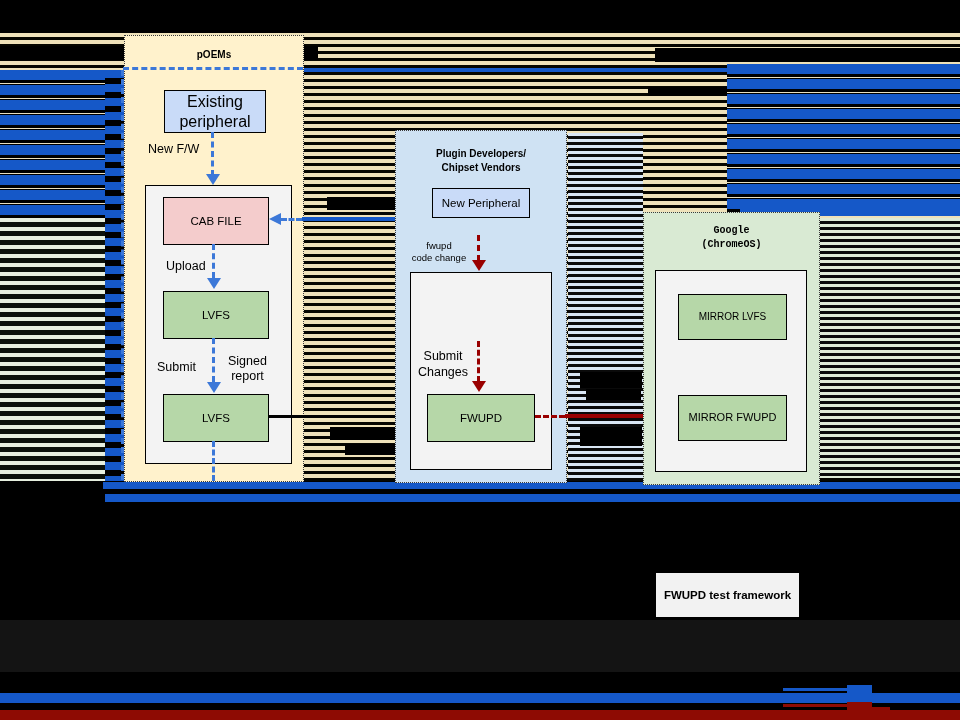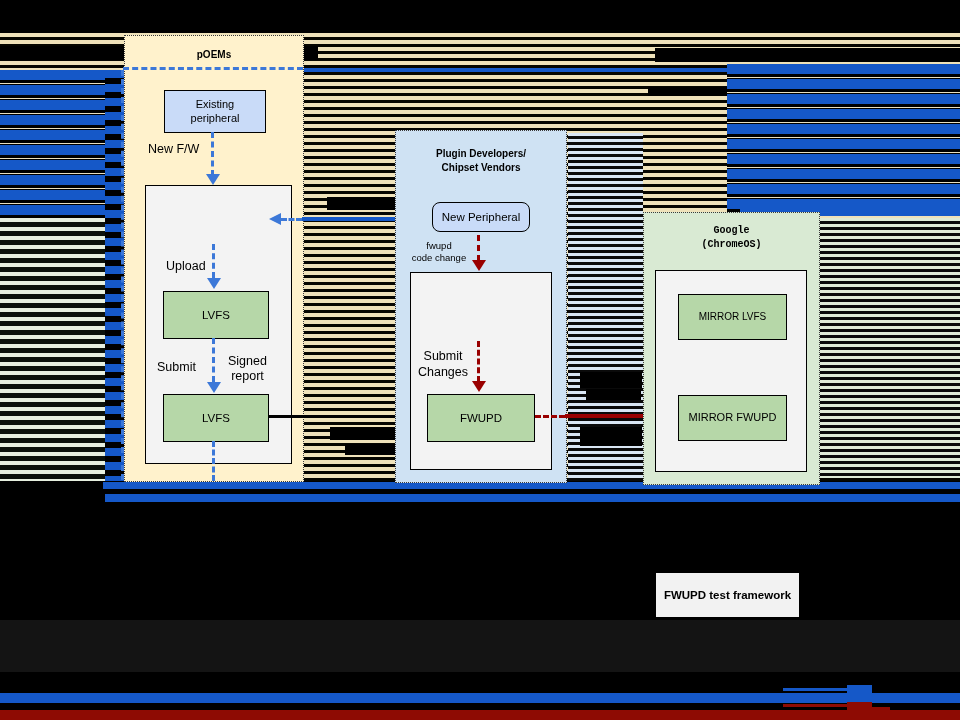--- a/index.html
+++ b/index.html
@@ -65,31 +65,34 @@
   <div class="abs blk" style="left:0;top:481px;width:960px;height:139px;"></div>
   <div class="abs blue" style="left:103px;top:482px;width:857px;height:7px;"></div>
   <div class="abs blue" style="left:105px;top:494px;width:855px;height:8px;"></div>
 
   <div class="abs dotted" style="left:124px;top:35px;width:178px;height:445px;background:#fff2cc;">
     <div class="ctitle" style="margin-top:12px;">pOEMs</div>
     <div class="abs hdash-blue" style="left:-2px;top:31px;width:180px;border-top-width:3px;"></div>
   </div>
   <div class="abs vdash-blue" style="left:121px;top:70px;height:410px;"></div>
 
-  <div class="abs box" style="left:164px;top:90px;width:100px;height:41px;background:#c9dbf8;font-size:11px;">
+  <div class="abs box" style="left:164px;top:90px;width:100px;height:41px;background:#c9dbf8;font-size:16px;">
     <span class="prelines">Existing
 peripheral</span>
   </div>
 
   <div class="abs vdash-blue" style="left:211px;top:132px;height:44px;"></div>
   <div class="abs tri tri-down-blue" style="left:206px;top:174px;"></div>
   <div class="abs lbl" style="left:148px;top:142px;">New F/W</div>
 
   <div class="abs" style="left:145px;top:185px;width:145px;height:277px;background:#f3f3f3;border:1px solid #000;"></div>
 
+  <div class="abs box" style="left:163px;top:197px;width:104px;height:46px;background:#f4cccc;">
+    <span>CAB FILE</span>
+  </div>
 
   <div class="abs tri tri-left-blue" style="left:269px;top:213px;"></div>
   <div class="abs hdash-blue" style="left:281px;top:218px;width:21px;"></div>
   <div class="abs blue" style="left:302px;top:217px;width:95px;height:4px;"></div>
   <div class="abs hdash-blue" style="left:397px;top:218px;width:35px;"></div>
 
   <div class="abs vdash-blue" style="left:212px;top:244px;height:34px;"></div>
   <div class="abs tri tri-down-blue" style="left:207px;top:278px;"></div>
   <div class="abs lbl" style="left:166px;top:259px;">Upload</div>
 
@@ -109,21 +112,21 @@
   <div class="abs vdash-blue" style="left:212px;top:441px;height:40px;"></div>
 
   <div class="abs" style="left:268px;top:415px;width:150px;height:3px;background:#000;"></div>
   <div class="abs tri tri-right-black" style="left:416px;top:410px;"></div>
 
   <div class="abs dotted" style="left:395px;top:130px;width:170px;height:351px;background:#cfe2f3;">
     <div class="ctitle prelines" style="margin-top:16px;">Plugin Developers/
 Chipset Vendors</div>
   </div>
 
-  <div class="abs box" style="left:432px;top:202px;width:96px;height:28px;background:#c9dbf8;border-radius:8px;">
+  <div class="abs box" style="left:432px;top:188px;width:96px;height:28px;background:#c9dbf8;">
     <span>New Peripheral</span>
   </div>
 
   <div class="abs vdash-red" style="left:477px;top:235px;height:26px;"></div>
   <div class="abs tri tri-down-red" style="left:472px;top:260px;"></div>
   <div class="abs prelines" style="left:405px;top:240px;width:68px;font-size:9.5px;text-align:center;line-height:1.3;">fwupd
 code change</div>
 
   <div class="abs" style="left:410px;top:272px;width:140px;height:196px;background:#f3f3f3;border:1px solid #000;"></div>
 

